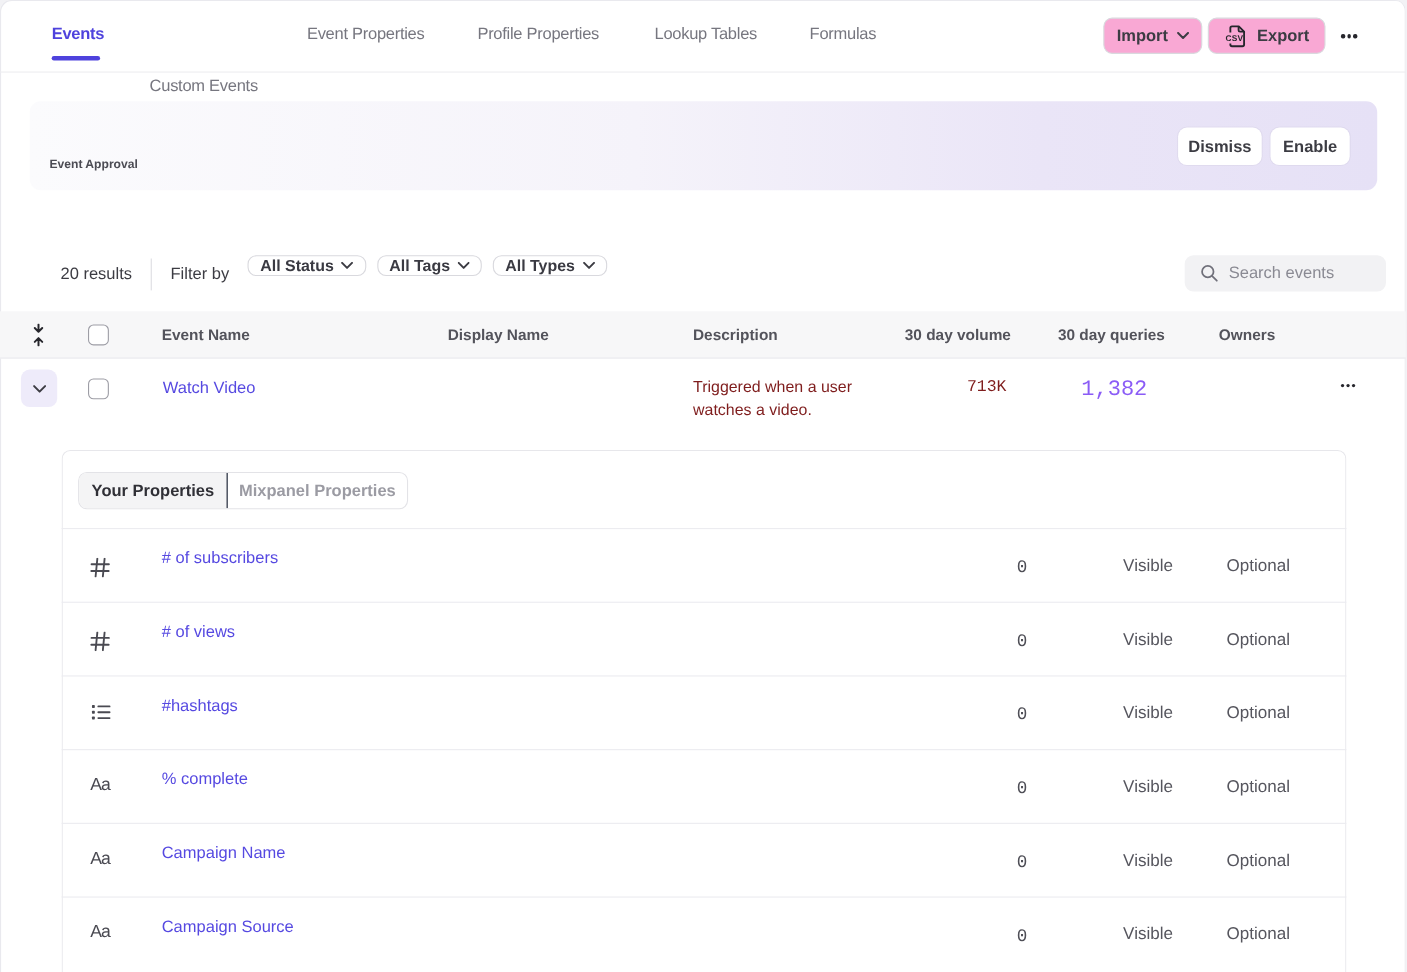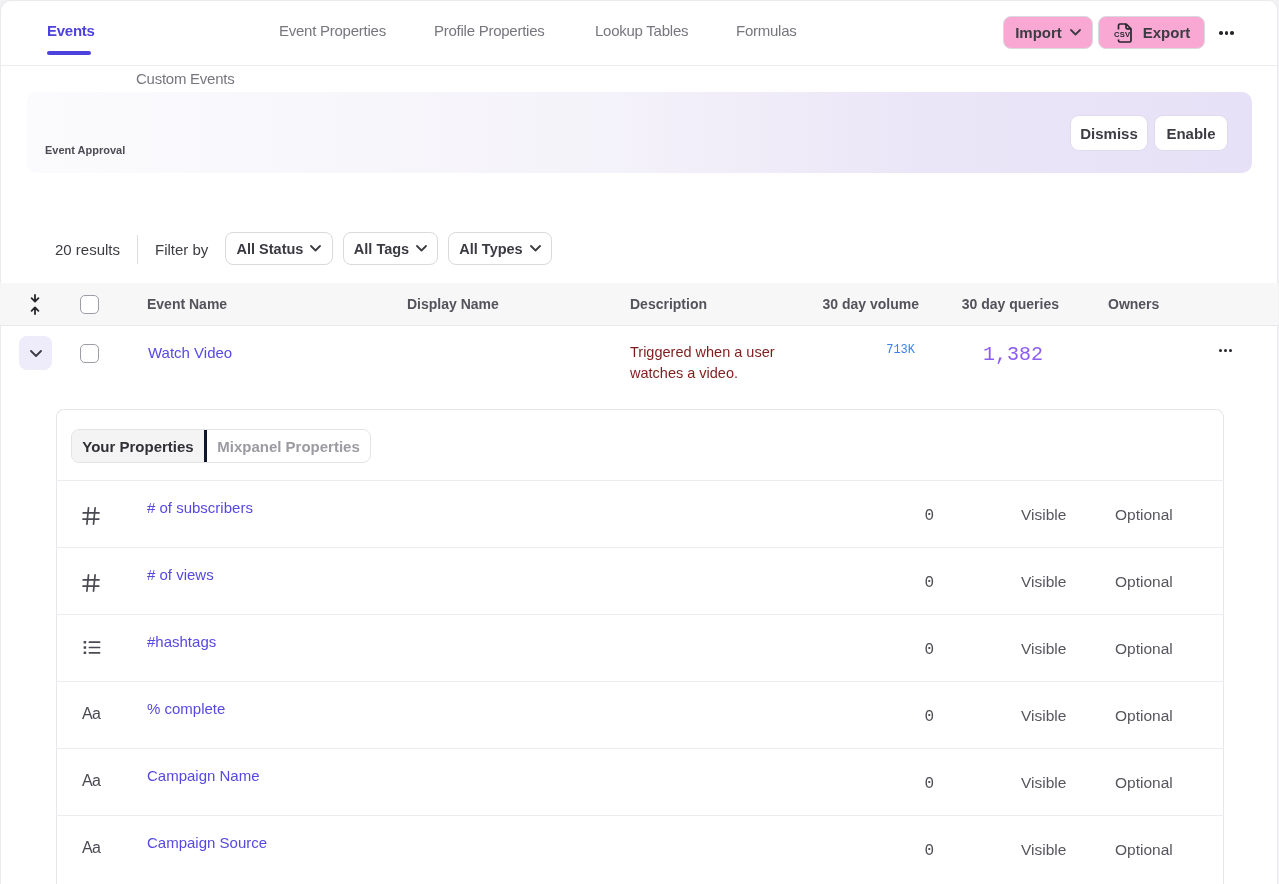--- a/index.html
+++ b/index.html
@@ -15,36 +15,36 @@
   .btn { position:absolute; border:1px solid #d9d9de; border-radius:8px; background:#f9a8d4; font-size:15px; font-weight:600; color:#3c3c43; display:flex; align-items:center; justify-content:center; }
 
   
   .banner { position:absolute; left:27px; top:92px; width:1225px; height:81px; border-radius:10px;
             background:linear-gradient(90deg,#fbfbfd 0%, #f5f3fa 45%, #eae5f7 75%, #e6e1f6 100%); }
   .banner h3 { position:absolute; left:18px; top:20px; font-size:11px; font-weight:700; color:#4c4c54;margin-top:32px; }
   .banner p { position:absolute; left:18px; top:43.5px; font-size:13px; color:#6d6d76; }
   .bbtn { position:absolute; top:24px; height:34px; background:#fff; border-radius:8px; font-size:15px; font-weight:600; color:#3c3c43; display:flex; align-items:center; justify-content:center; box-shadow:0 0 0 1px rgba(0,0,0,0.03); }
 
   
-  .fbtn { position:absolute; top:232px; height:33px; border:1px solid #d9d9de; border-radius:8px; background:#fff; font-size:14.5px; font-weight:600; color:#3a3a42; display:flex; align-items:center; justify-content:center; gap:7px; }
+  .fbtn { position:absolute; top:232px; height:19px; border:1px solid #d9d9de; border-radius:8px; background:#fff; font-size:14.5px; font-weight:600; color:#3a3a42; display:flex; align-items:center; justify-content:center; gap:7px; }
   .search { position:absolute; left:1077px; top:232px; width:183px; height:33px; background:#f2f2f4; border-radius:8px; }
 
   
   .thead { position:absolute; left:0; top:283px; width:100%; height:43px; background:#f7f7f8; border-bottom:1px solid #e9e9ed; }
   .th { position:absolute; top:12.5px; font-size:14px; font-weight:600; color:#53535b; white-space:nowrap; }
   .checkbox { position:absolute; width:19px; height:19px; border:1px solid #9d9da5; border-radius:5px; background:#fff; }
 
   
   .mono { font-family:"Liberation Mono", monospace; }
   .link { color:#5649e1; }
 
   
   .card { position:absolute; left:56px; top:409px; width:1168px; height:600px; box-shadow: inset 0 0 0 1px #e7e7eb; border-radius:8px; background:#fff; }
   .seg { position:absolute; left:15px; top:20px; width:300px; height:34px; border:1px solid #e3e3e7; border-radius:8px; overflow:hidden; display:flex; }
-  .seg .s1 { width:135px; background:#f4f4f5; border-right:3px solid #0f172a; display:flex; align-items:center; justify-content:center; font-size:15px; font-weight:700; color:#303036; }
+  .seg .s1 { width:135px; background:#f4f4f5; border-right:1px solid #0f172a; display:flex; align-items:center; justify-content:center; font-size:15px; font-weight:700; color:#303036; }
   .seg .s2 { flex:1; display:flex; align-items:center; justify-content:center; font-size:15px; font-weight:700; color:#9b9ba3; }
   .prow { position:absolute; left:0; width:100%; height:67px; border-top:1px solid #ececf0; }
   .picon { position:absolute; left:24px; width:20px; text-align:center; color:#4a4a52; }
   .pname { position:absolute; left:91px; top:18px; font-size:15px; color:#5649e1; white-space:nowrap; }
   .pzero { position:absolute; top:26px; right:290px; font-size:16px; color:#4f4f57; font-family:"Liberation Mono", monospace; }
   .pcol { position:absolute; top:25px; font-size:15.5px; color:#56565e; }
 
   .dots { display:inline-flex; gap:2px; align-items:center; }
   .dots i { width:3.6px; height:3.6px; border-radius:50%; background:#26262c; }
 </style>
@@ -97,20 +97,27 @@
   </div>
   <div class="fbtn" style="left:343px; width:95px;">All Tags
     <svg width="11" height="7" viewBox="0 0 11 7">
         <path d="M1 1l4.5 4.5L10 1" fill="none" stroke="#3c3c43" stroke-width="1.8" stroke-linecap="round" stroke-linejoin="round"></path>
       </svg>
   </div>
   <div class="fbtn" style="left:448px; width:104px;">All Types
     <svg width="11" height="7" viewBox="0 0 11 7">
         <path d="M1 1l4.5 4.5L10 1" fill="none" stroke="#3c3c43" stroke-width="1.8" stroke-linecap="round" stroke-linejoin="round"></path>
       </svg>
+  </div>
+  <div class="search">
+    <svg class="abs" style="left:14px; top:8px;" width="17" height="17" viewBox="0 0 17 17">
+      <circle cx="7" cy="7" r="5.2" fill="none" stroke="#70707a" stroke-width="1.6"></circle>
+      <path d="M11 11 L15.2 15.2" stroke="#70707a" stroke-width="1.6" stroke-linecap="round"></path>
+    </svg>
+    <span class="abs" style="left:40px; top:8px; font-size:15px; color:#8a8a93;">Search events</span>
   </div>
 
   <div class="thead">
     <svg class="abs" style="left:28px; top:11px;" width="14" height="21" viewBox="0 0 14 21">
       <path d="M7 1 v6 M3.6 4.2 L7 7.6 L10.4 4.2" fill="none" stroke="#26262c" stroke-width="1.8" stroke-linecap="round" stroke-linejoin="round"></path>
       <path d="M7 20 v-6 M3.6 16.8 L7 13.4 L10.4 16.8" fill="none" stroke="#26262c" stroke-width="1.8" stroke-linecap="round" stroke-linejoin="round"></path>
     </svg>
     <div class="checkbox" style="left:80px; top:12px;"></div>
     <span class="th" style="left:147px;">Event Name</span>
     <span class="th" style="left:407px;">Display Name</span>
@@ -121,21 +128,21 @@
   </div>
 
   <div class="abs" style="left:19px; top:336px; width:33px; height:34px; background:#eeebfa; border-radius:8px;">
     <svg class="abs" style="left:11px; top:14px;" width="12" height="8" viewBox="0 0 12 8">
         <path d="M1 1l5 5 5-5" fill="none" stroke="#3c3c43" stroke-width="1.8" stroke-linecap="round" stroke-linejoin="round"></path>
       </svg>
   </div>
   <div class="checkbox" style="left:80px; top:344px;"></div>
   <span class="abs link" style="left:148px; top:343.5px; font-size:15px;">Watch Video</span>
   <div class="abs" style="left:630px; top:341.5px; font-size:14.5px; color:#7f1d1d; line-height:21px;">Triggered when a user<br>watches a video.</div>
-  <span class="abs mono" style="right:363px; top:342.5px; font-size:12px; color:#3b82f6;">713K</span>
+  <span class="abs mono" style="right:363px; top:342.5px; font-size:15px; color:#7f1d1d;">713K</span>
   <span class="abs mono" style="right:235px; top:342.5px; font-size:20px; color:#8b5cf6;">1,382</span>
   <div class="dots abs" style="left:1219px; top:349px;">
       <i style="width:3px;height:3px;"></i>
       <i style="width:3px;height:3px;"></i>
       <i style="width:3px;height:3px;"></i>
     </div>
 
   <div class="card">
     <div class="seg">
       <div class="s1">Your Properties</div>

